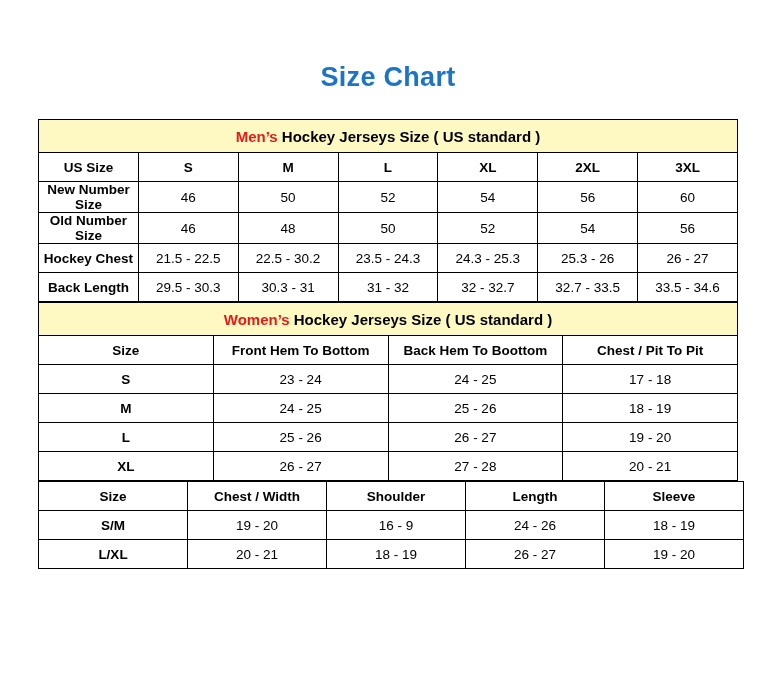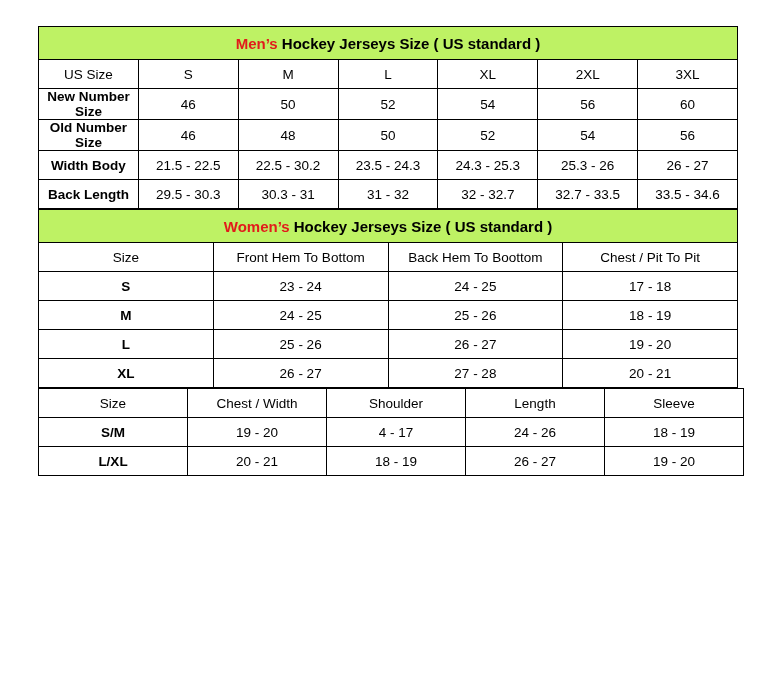--- a/index.html
+++ b/index.html
@@ -41,43 +41,44 @@
   td, th {
     border: 1px solid #000000;
     font-size: 13.5px;
     text-align: center;
     vertical-align: middle;
     padding: 0;
     height: 28px;
     font-weight: normal;
   }
   .band {
-    background: #bef264;
+    background: #fef9c3;
     font-weight: bold;
     font-size: 15px;
     height: 32px;
   }
   .band .accent {
     color: #e21b1b;
   }
   .hdr {
-    font-weight: normal;
+    font-weight: bold;
   }
   .rowlabel {
     font-weight: bold;
   }
   .bold-cell {
     font-weight: bold;
   }
 </style>
 </head>
 <body>
 
 <div class="page">
 
+  <h1 class="title">Size Chart</h1>
 
   <div class="tables-wrap">
 
     <table>
       <tbody>
         <tr>
           <td class="band" colspan="7"><span class="accent">Men’s</span><span> Hockey Jerseys Size ( US standard )</span></td>
         </tr>
         <tr>
           <td class="hdr" style="width:148px">US Size</td>
@@ -100,21 +101,21 @@
         <tr>
           <td class="rowlabel">Old Number Size</td>
           <td>46</td>
           <td>48</td>
           <td>50</td>
           <td>52</td>
           <td>54</td>
           <td>56</td>
         </tr>
         <tr>
-          <td class="rowlabel">Width Body</td>
+          <td class="rowlabel">Hockey Chest</td>
           <td>21.5 - 22.5</td>
           <td>22.5 - 30.2</td>
           <td>23.5 - 24.3</td>
           <td>24.3 - 25.3</td>
           <td>25.3 - 26</td>
           <td>26 - 27</td>
         </tr>
         <tr>
           <td class="rowlabel">Back Length</td>
           <td>29.5 - 30.3</td>
@@ -170,21 +171,21 @@
         <tr>
           <td class="hdr" style="width:148px">Size</td>
           <td class="hdr" style="width:138px">Chest / Width</td>
           <td class="hdr" style="width:138px">Shoulder</td>
           <td class="hdr" style="width:138px">Length</td>
           <td class="hdr" style="width:138px">Sleeve</td>
         </tr>
         <tr>
           <td class="bold-cell">S/M</td>
           <td>19 - 20</td>
-          <td>4 - 17</td>
+          <td>16 - 9</td>
           <td>24 - 26</td>
           <td>18 - 19</td>
         </tr>
         <tr>
           <td class="bold-cell">L/XL</td>
           <td>20 - 21</td>
           <td>18 - 19</td>
           <td>26 - 27</td>
           <td>19 - 20</td>
         </tr>

